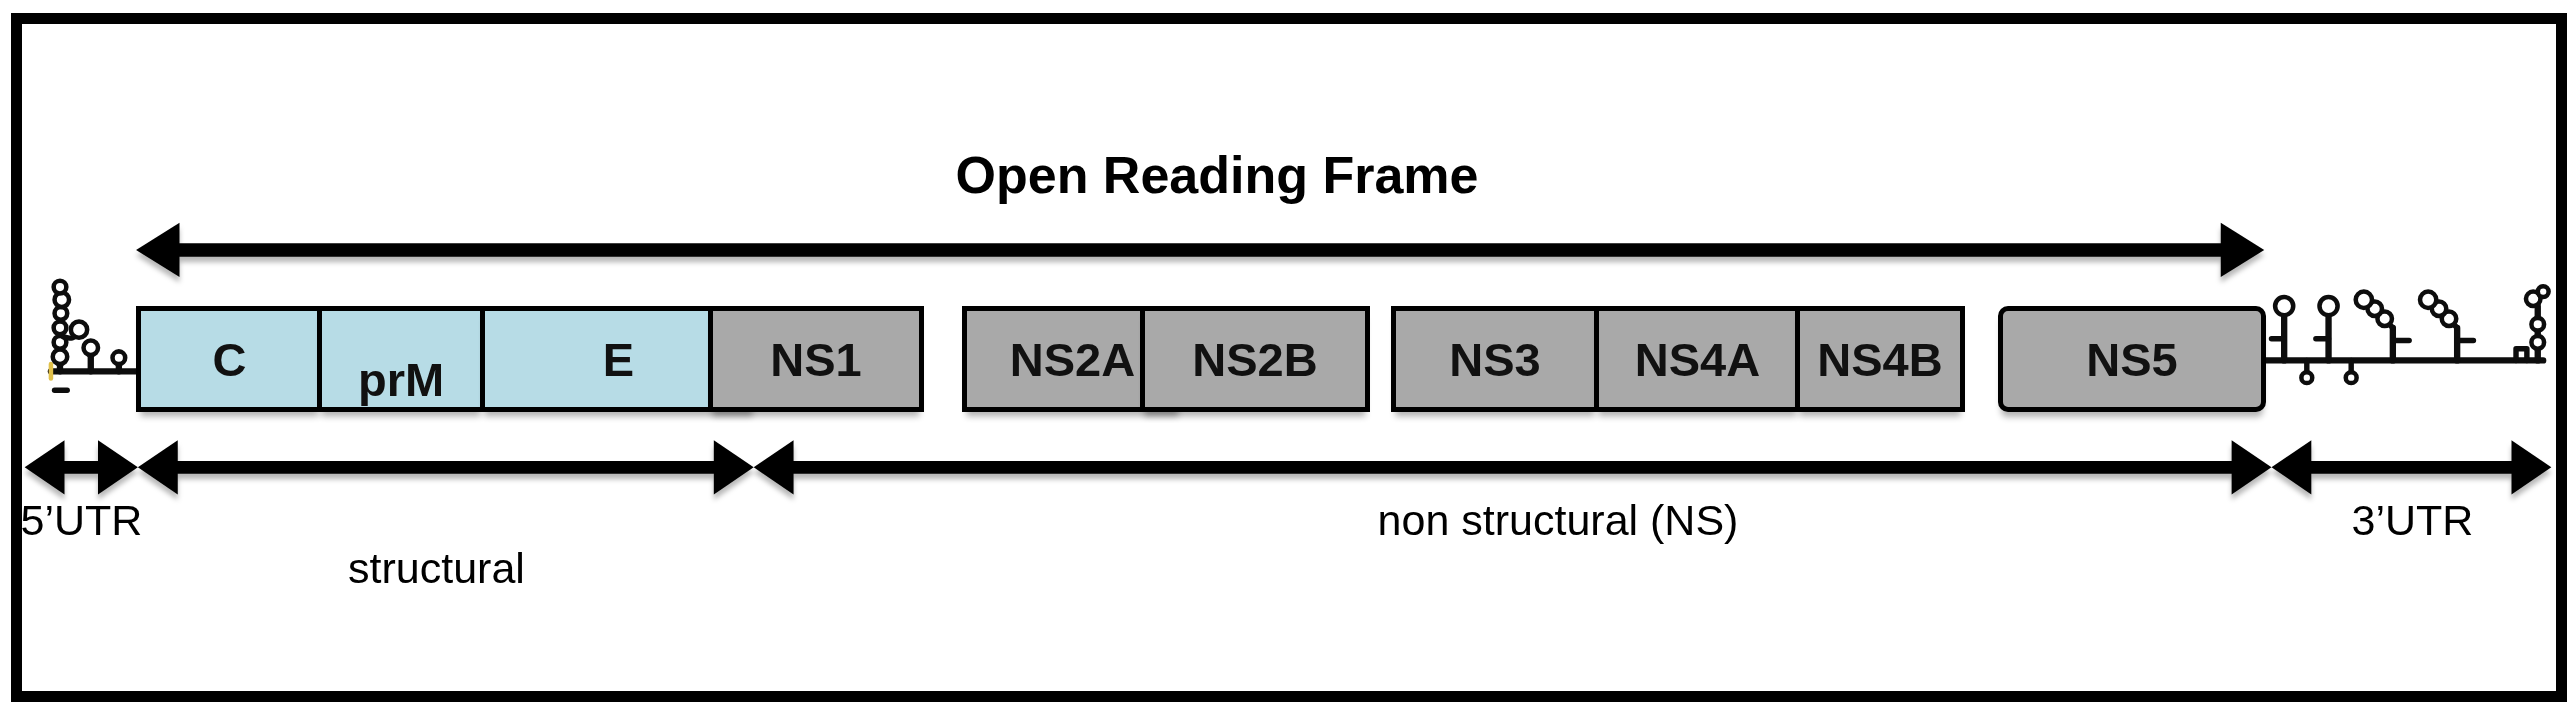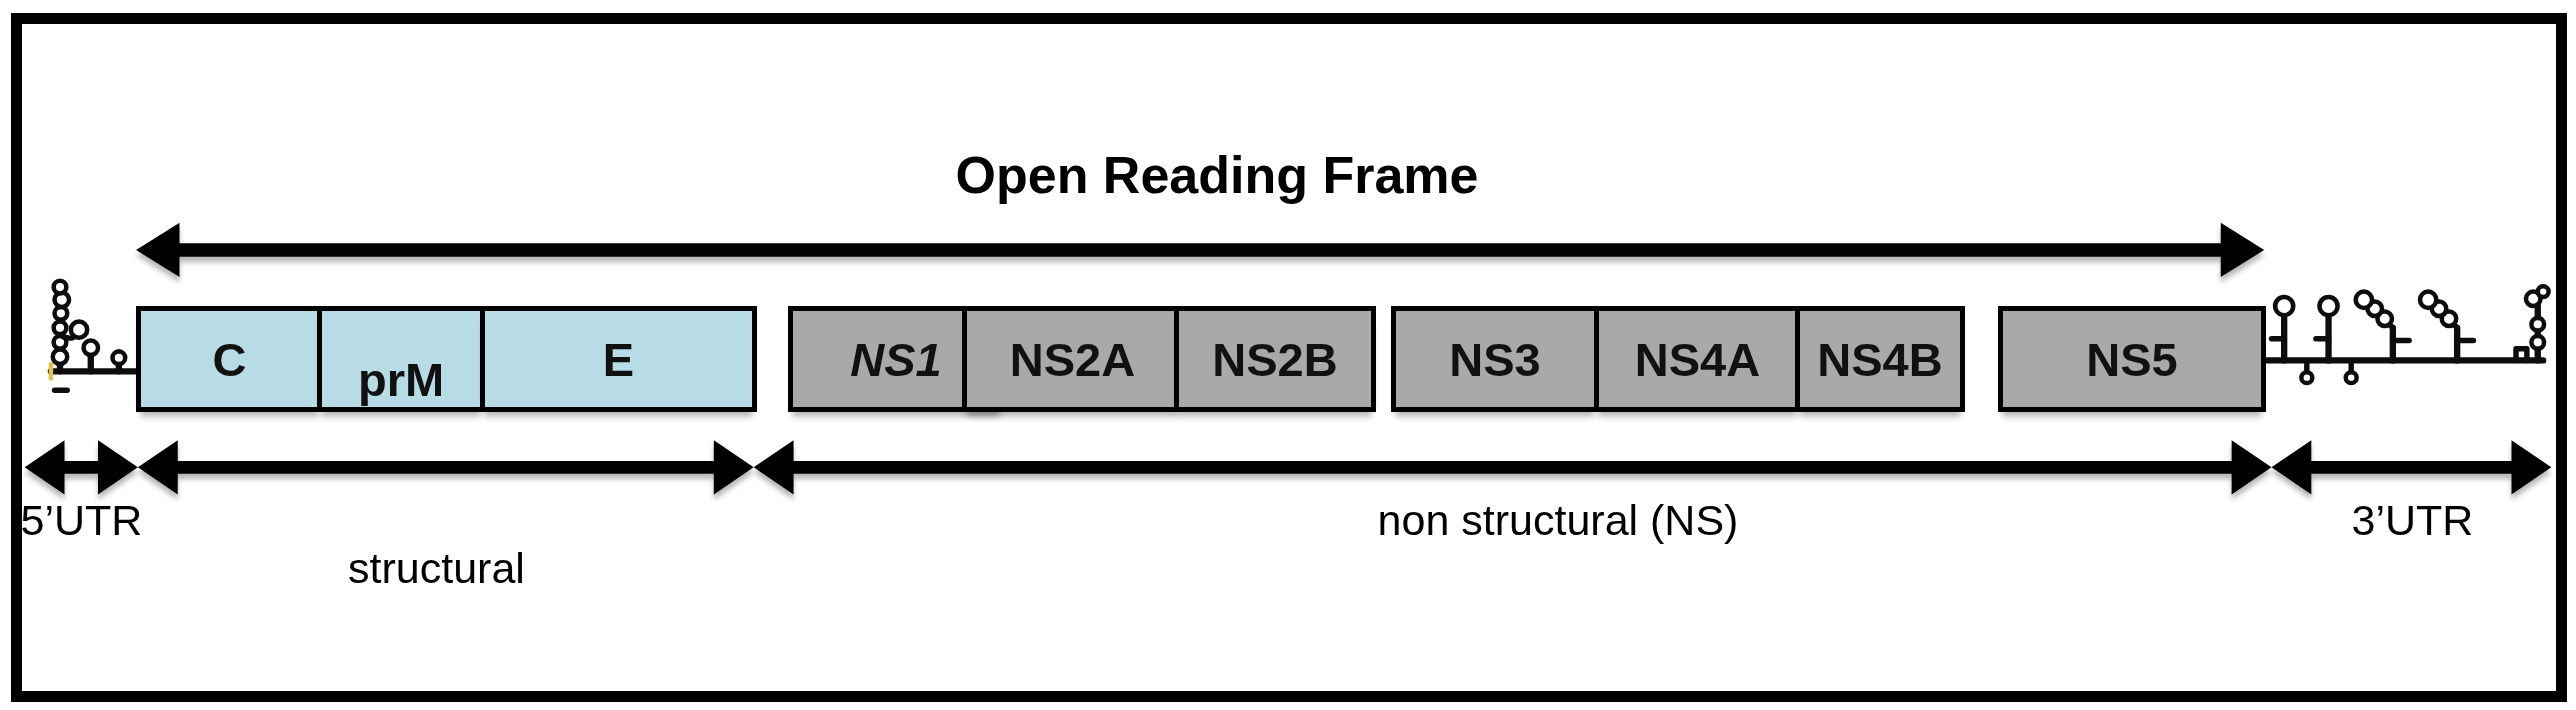--- a/index.html
+++ b/index.html
@@ -148,39 +148,39 @@
   <div class="genome-row">
     <div class="seg structural" style="left:136px;width:187px;">
         <span>C</span>
       </div>
     <div class="seg structural" style="left:317px;width:168px;align-items:flex-end;">
         <span>prM</span>
       </div>
     <div class="seg structural" style="left:480px;width:277px;">
         <span>E</span>
       </div>
-    <div class="seg nonstructural" style="left:788px;width:216px;font-style:italic;">
+    <div class="seg nonstructural" style="left:708px;width:216px;">
         <span>NS1</span>
       </div>
     <div class="seg nonstructural" style="left:962px;width:221px;">
         <span>NS2A</span>
       </div>
-    <div class="seg nonstructural" style="left:1174px;width:202px;">
+    <div class="seg nonstructural" style="left:1140px;width:230px;">
         <span>NS2B</span>
       </div>
     <div class="seg nonstructural" style="left:1391px;width:208px;">
         <span>NS3</span>
       </div>
     <div class="seg nonstructural" style="left:1594px;width:207px;">
         <span>NS4A</span>
       </div>
     <div class="seg nonstructural" style="left:1795px;width:170px;text-align:center;">
         <span>NS4B</span>
       </div>
-    <div class="seg nonstructural" style="left:1998px;width:268px;">
+    <div class="seg nonstructural" style="left:1998px;width:268px;border-radius:10px;">
         <span>NS5</span>
       </div>
   </div>
 
   <div class="region-label" style="left:9px;width:145px;">5’UTR</div>
   <div class="region-label" style="left:174px;width:525px;margin-top:48px;">structural</div>
   <div class="region-label" style="left:1241px;width:634px;">non structural (NS)</div>
   <div class="region-label" style="left:2322px;width:181px;">3’UTR</div>
 
 </div>

